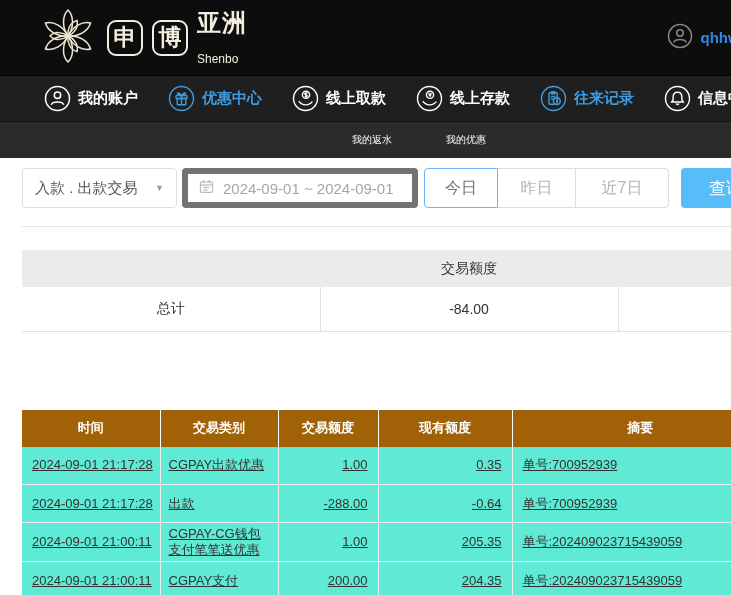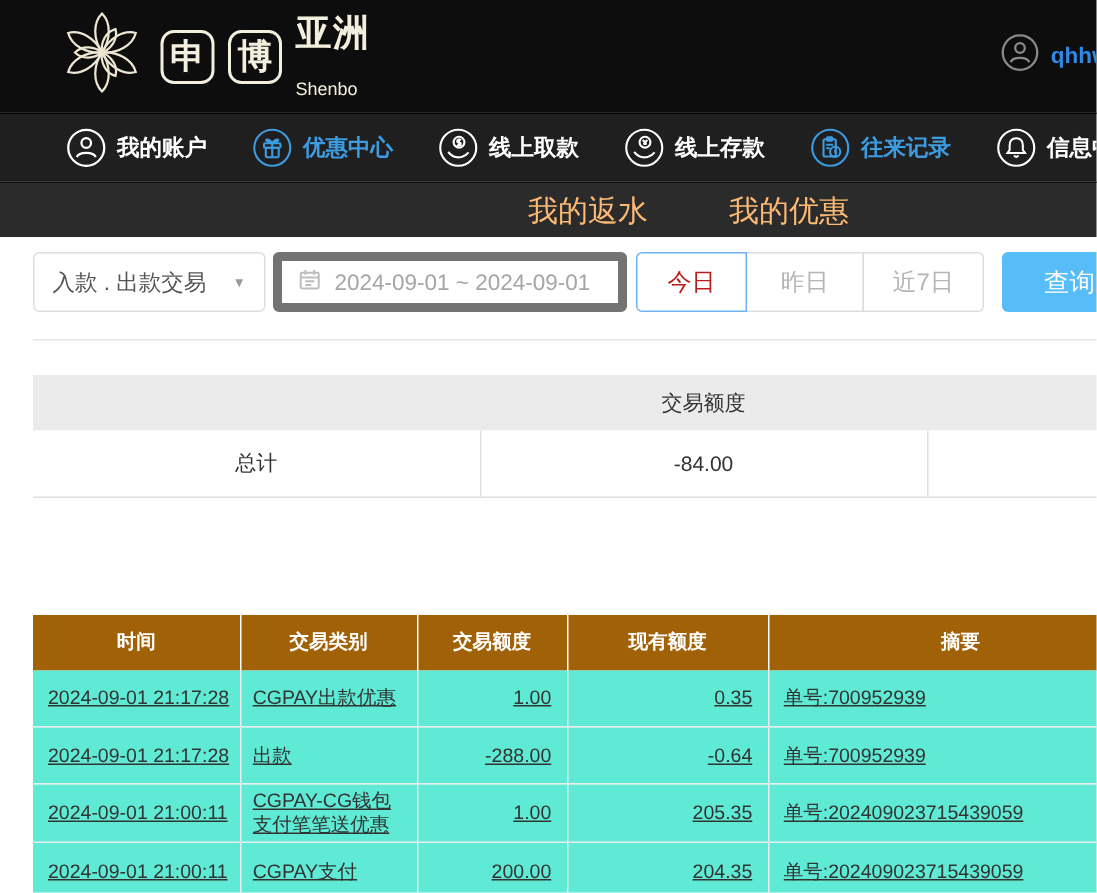--- a/index.html
+++ b/index.html
@@ -19,34 +19,34 @@
   .user-name { color:#2e8ae6; font-size:15px; font-weight:bold; white-space:nowrap; }
 
   
   .main-nav { height:46px; background:#1f1f1f; border-top:1px solid #000; display:flex; align-items:center; padding-left:44px; }
   .nav-item { display:flex; align-items:center; gap:7px; color:#fff; font-size:15px; font-weight:bold; margin-right:30px; white-space:nowrap; cursor:pointer; }
   .nav-item.active { color:#3d9be0; }
   .nav-item svg { display:block; }
 
   
   .sub-nav { height:37px; background:#2b2b2b; border-top:1px solid #121212; display:flex; align-items:center; gap:54px; padding-left:352px; }
-  .subnav-item { color:#fdba74; font-size:20px; white-space:nowrap; cursor:pointer; }
+  .subnav-item { color:#ffffff; font-size:10px; white-space:nowrap; cursor:pointer; }
 
   
   .filter-row { display:flex; align-items:center; margin:10px 0 0 22px; height:40px; }
   .select-box { width:155px; height:40px; border:1px solid #ddd; border-radius:4px; display:flex; align-items:center; justify-content:space-between; padding:0 12px; color:#555; font-size:15px; background:#fff; cursor:pointer; margin-right:5px; }
   .select-caret { color:#9a9a9a; font-size:9px; }
   .date-box { width:236px; height:40px; border:6px solid #737373; border-radius:4px; display:flex; align-items:center; gap:9px; padding:0 11px; color:#a6a6a6; font-size:15px; background:#fff; cursor:pointer; margin-right:6px; white-space:nowrap; }
   .btn-group { display:flex; margin-right:12px; }
   .btn-quick { height:40px; border:1px solid #ddd; background:#fff; font-size:16px; color:#b5b5b5; display:flex; align-items:center; justify-content:center; cursor:pointer; font-family:inherit; }
   .btn-quick + .btn-quick { margin-left:-1px; }
   .btn-quick.first { border-radius:4px 0 0 4px; width:74px; }
   .btn-quick.mid { width:79px; }
-  .btn-quick.last { border-radius:0 4px 4px 0; width:81px; }
-  .btn-quick.active { border:1px solid #6fb3f2; color:#b91c1c; position:relative; z-index:2; }
+  .btn-quick.last { border-radius:0 4px 4px 0; width:94px; }
+  .btn-quick.active { border:1px solid #6fb3f2; color:#737373; position:relative; z-index:2; }
   .btn-search { width:90px; height:40px; background:#56bdf8; border:none; border-radius:4px; color:#fff; font-size:17px; display:flex; align-items:center; justify-content:center; cursor:pointer; font-family:inherit; }
 
   .divider { height:1px; background:#e6e6e6; width:746px; margin:18px 0 0 22px; }
 
   
   .summary-table { width:746px; margin:23px 0 0 22px; border-collapse:collapse; table-layout:fixed; font-size:14px; color:#333; }
   .summary-table .sum-head td { background:#ebebeb; height:37px; text-align:center; font-size:14px; color:#333; }
   .summary-table .sum-row td { height:44px; text-align:center; border-bottom:1px solid #e0e0e0; background:#fff; }
   .summary-table .sum-row td.vline { border-right:1px solid #e0e0e0; }
 

